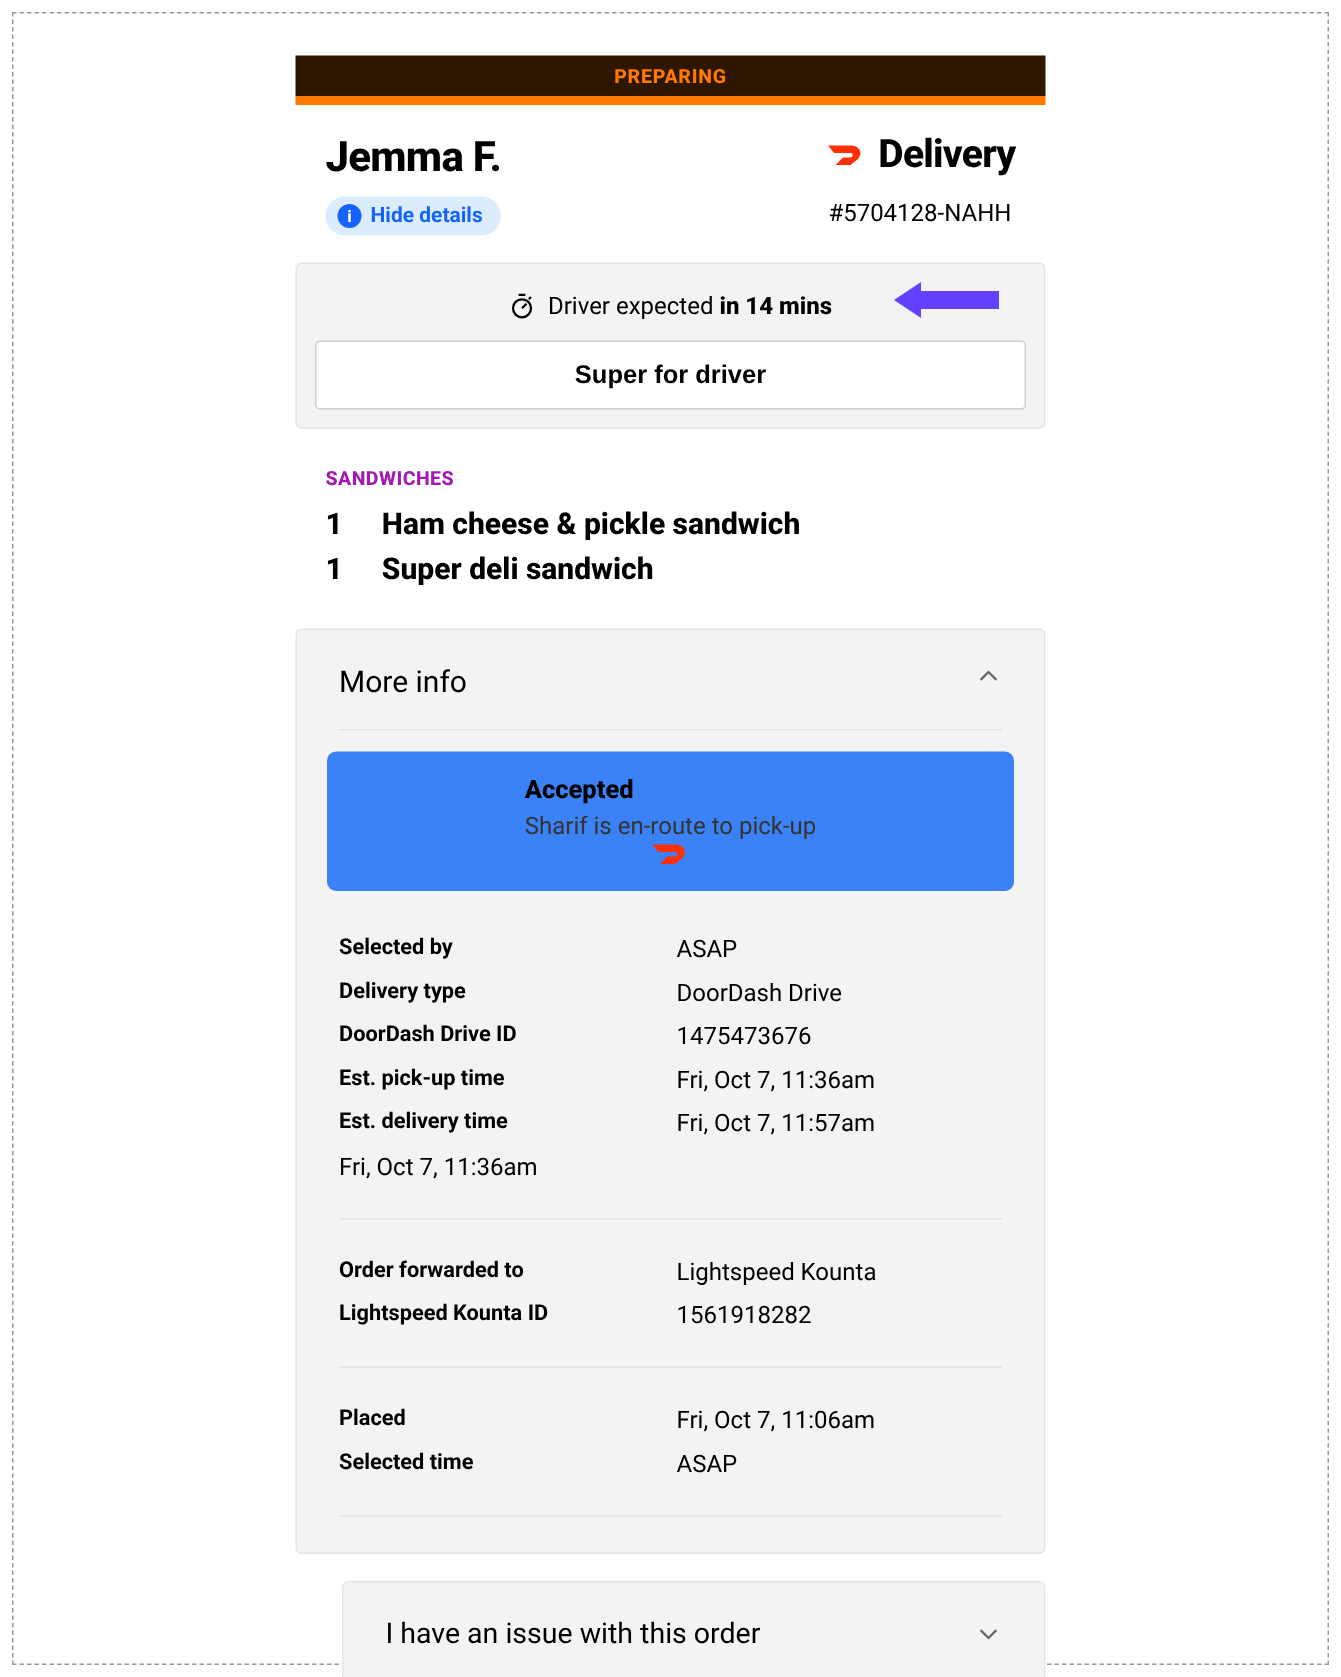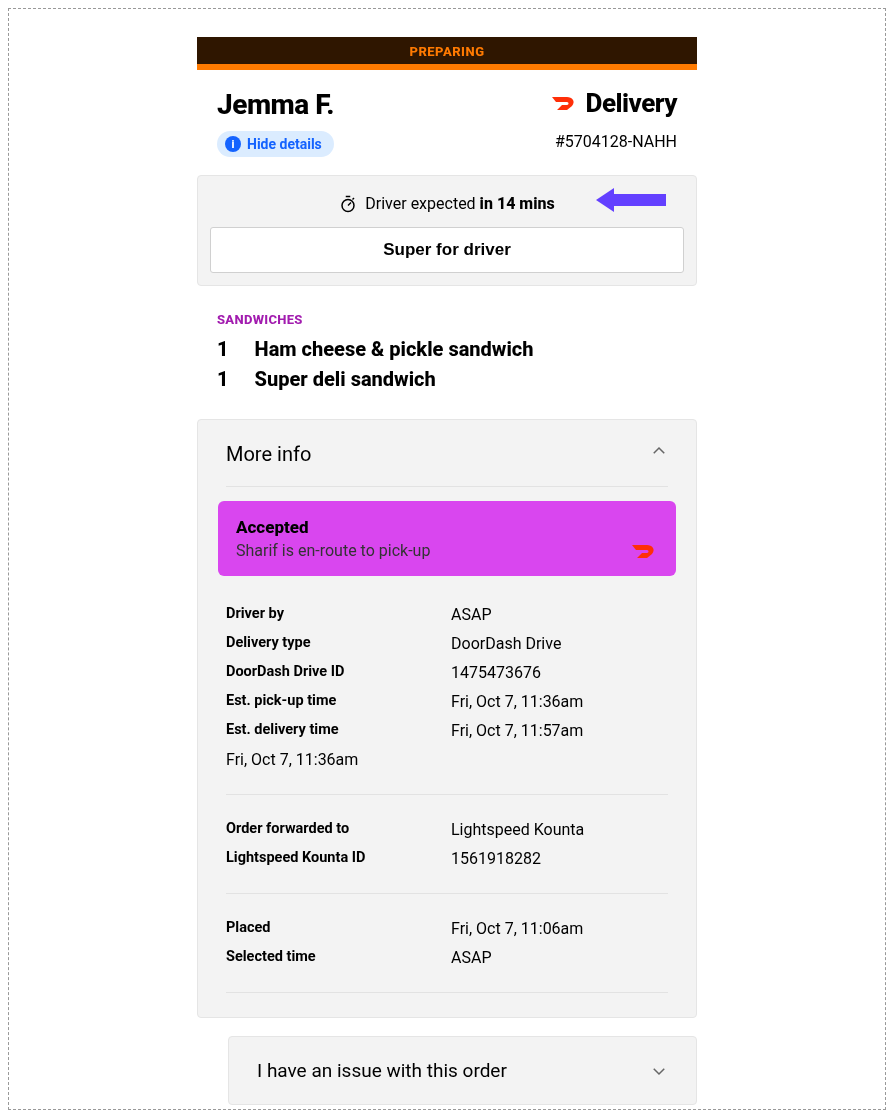--- a/index.html
+++ b/index.html
@@ -59,21 +59,21 @@
     cursor: pointer;
   }
   .info-glyph {
     width: 16px; height: 16px;
     background: #1463ff; color: #fff;
     border-radius: 50%;
     display: inline-flex; align-items: center; justify-content: center;
     font-size: 11px; font-weight: 800;
     font-style: normal;
   }
-  .delivery-block { text-align: right; }
+  .delivery-block { text-align: center; }
   .delivery-line { display: inline-flex; align-items: center; gap: 8px; }
   .delivery-title {
     font-weight: 800;
     font-size: 26px;
     letter-spacing: -.5px;
   }
   .dd-logo { width: 28px; height: 18px; display:inline-block; }
   .order-num {
     font-size: 16px;
     color: #000;
@@ -154,27 +154,28 @@
     cursor: pointer;
   }
   .more-title { font-size: 20px; }
   .chev { color: #555; }
   .divider {
     border: none;
     border-top: 1px solid #e2e2e2;
     margin: 0 28px;
   }
   .accepted-box {
-    background: #d946ef;
+    background: #3b82f6;
     border-radius: 6px;
     margin: 14px 20px 18px;
     padding: 16px 18px;
     display: flex;
     justify-content: space-between;
-    align-items: flex-end;
+    align-items: center;
+    flex-direction: column;
   }
   .accepted-title { font-weight: 800; font-size: 17px; }
   .accepted-sub { color: #333; font-size: 16px; margin-top: 4px; }
   .dd-logo-sm { width: 28px; height: 18px; }
   .info-rows { padding: 6px 28px; }
   .info-row { display: flex; padding: 5px 0; font-size: 16px; }
   .info-label { width: 225px; font-weight: 700; color: #000; font-size: 14.5px; }
   .info-val { color: #000; }
   .issue-card {
     margin-top: 18px;
@@ -267,21 +268,21 @@
           <div class="accepted-title">Accepted</div>
           <div class="accepted-sub">Sharif is en-route to pick-up</div>
         </div>
         <svg class="dd-logo-sm" viewBox="0 0 28 18">
           <path d="M2 3 H17 C22 3 26 7 22 12 L17 16 H7 L12 11 H17 C19 11 19 8 17 8 H6 Z" fill="#ff2f08"></path>
         </svg>
       </div>
 
       <div class="info-rows">
         <div class="info-row">
-            <span class="info-label">Driver by</span>
+            <span class="info-label">Selected by</span>
             <span class="info-val">ASAP</span>
           </div>
         <div class="info-row">
             <span class="info-label">Delivery type</span>
             <span class="info-val">DoorDash Drive</span>
           </div>
         <div class="info-row">
             <span class="info-label">DoorDash Drive ID</span>
             <span class="info-val">1475473676</span>
           </div>

